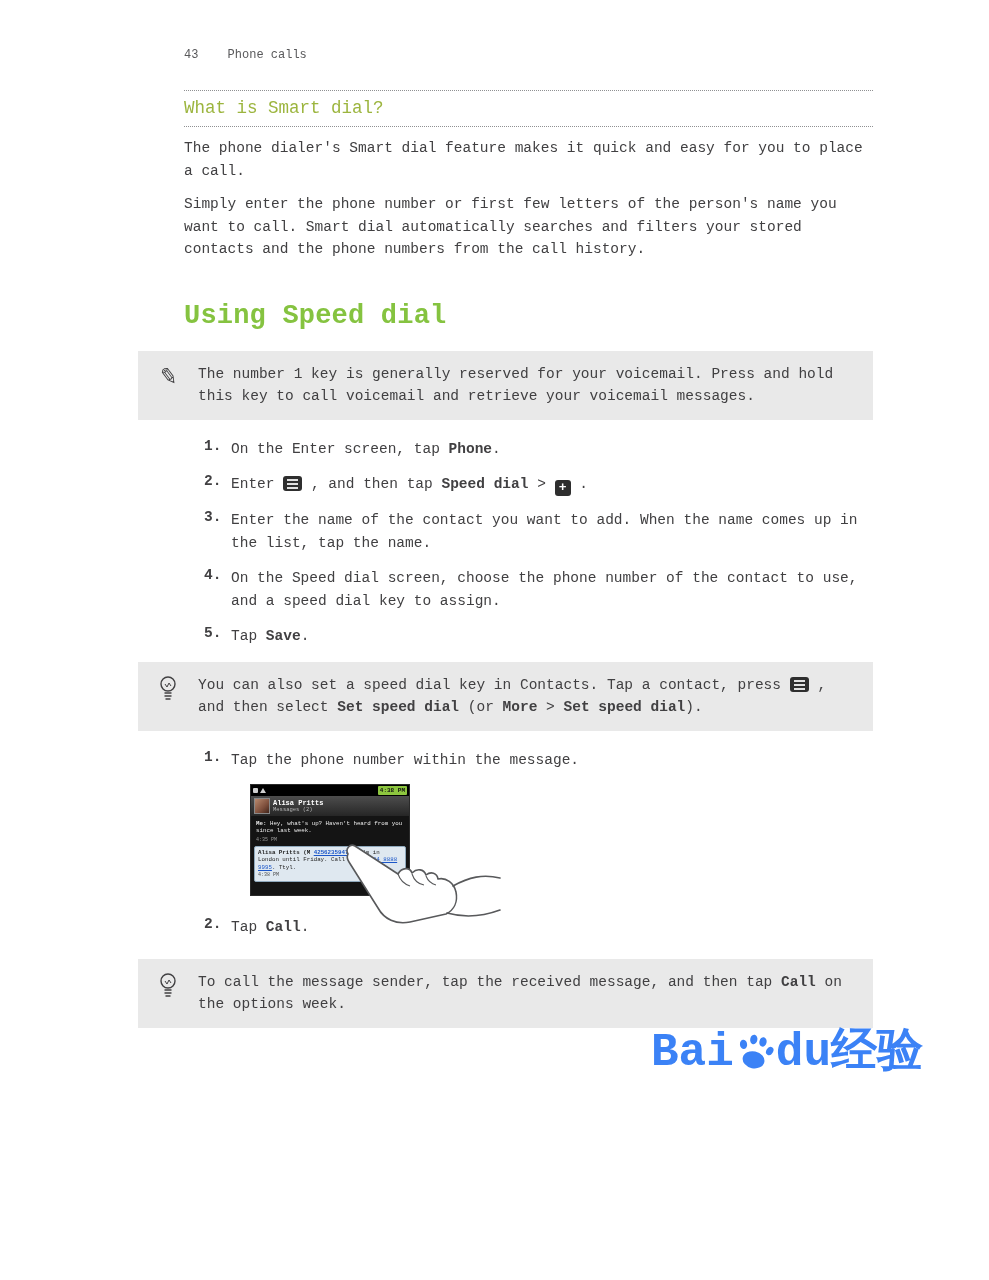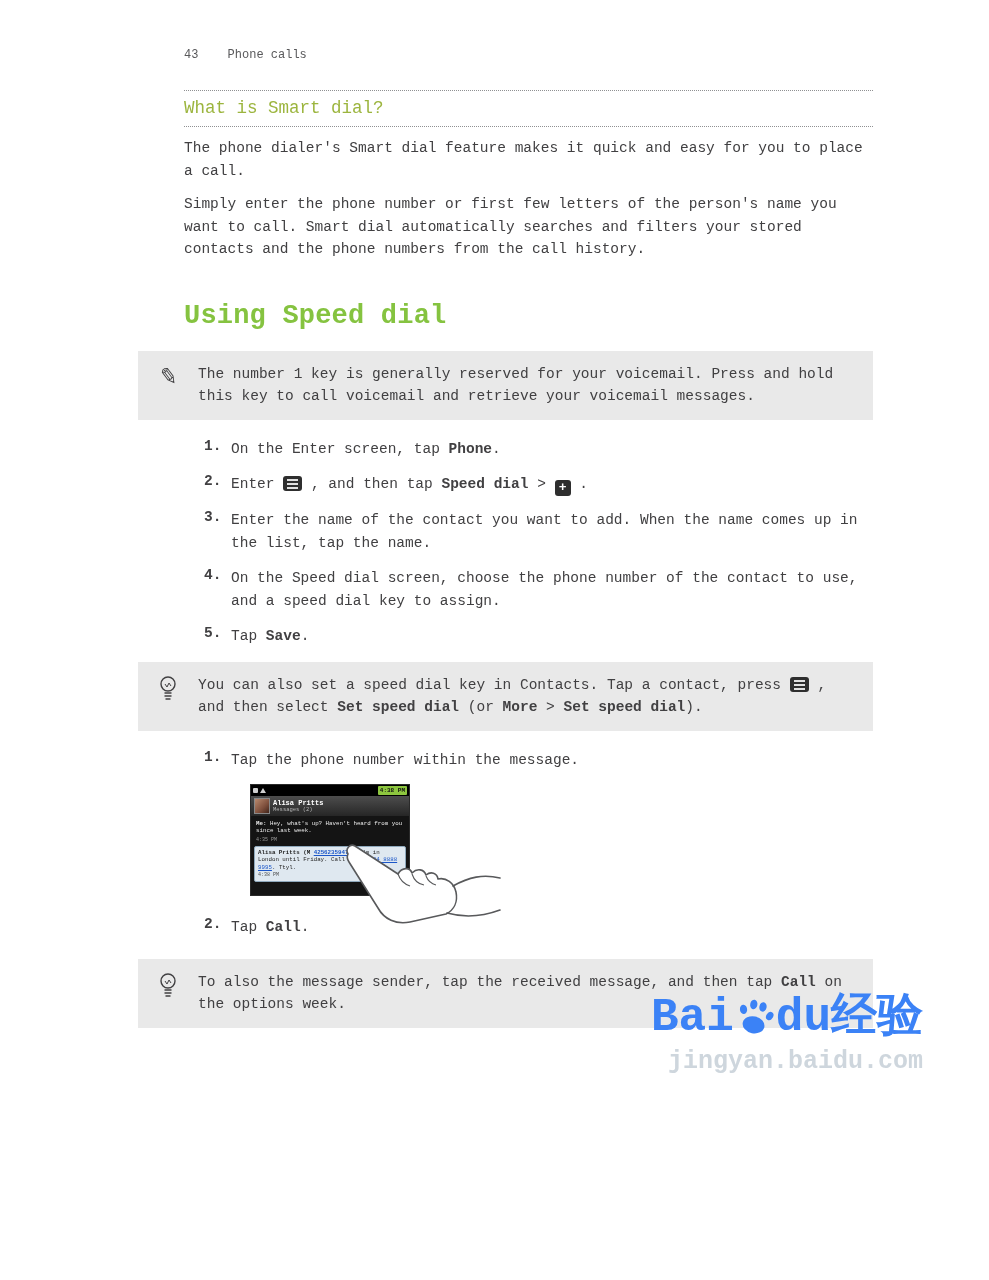--- a/index.html
+++ b/index.html
@@ -170,33 +170,32 @@
     </div>
 
     <div class="note-box" style="margin-top:20px;">
       <div class="note-icon-col">
         <svg class="bulb-svg" width="18" height="30" viewBox="0 0 18 30">
           <circle cx="9" cy="9" r="7" fill="none" stroke="#414042" stroke-width="1.4"></circle>
           <path d="M6,9 l2,3 l2,-4 l2,3" fill="none" stroke="#414042" stroke-width="1"></path>
           <path d="M5.5,18 h7 M5.5,21 h7 M6.5,24 h5" stroke="#414042" stroke-width="1.6" fill="none"></path>
         </svg>
       </div>
-      <p class="note-text"><span>To also the message sender, tap the received message, and then tap </span><b>Call</b><span> on the options week.</span></p>
+      <p class="note-text"><span>To call the message sender, tap the received message, and then tap </span><b>Call</b><span> on the options week.</span></p>
     </div>
 
   </div>
 
   <div class="watermark">
     <div class="wm-row">
       <span>Bai</span>
       <svg class="wm-paw" width="40" height="40" viewBox="0 0 40 40" fill="currentColor">
         <ellipse cx="20" cy="27" rx="11" ry="8.5"></ellipse>
         <ellipse cx="7" cy="14" rx="3.6" ry="4.6" transform="rotate(-20 7 14)"></ellipse>
         <ellipse cx="16" cy="7" rx="3.6" ry="4.8"></ellipse>
         <ellipse cx="25.5" cy="7.5" rx="3.6" ry="4.8"></ellipse>
         <ellipse cx="34" cy="15" rx="3.4" ry="4.4" transform="rotate(20 34 15)"></ellipse>
       </svg>
       <span>du</span>
       <span>经验</span>
     </div>
-    <div class="wm-url">jingyan.baidu.com</div>
   </div>
 </div>
 
 </body></html>

